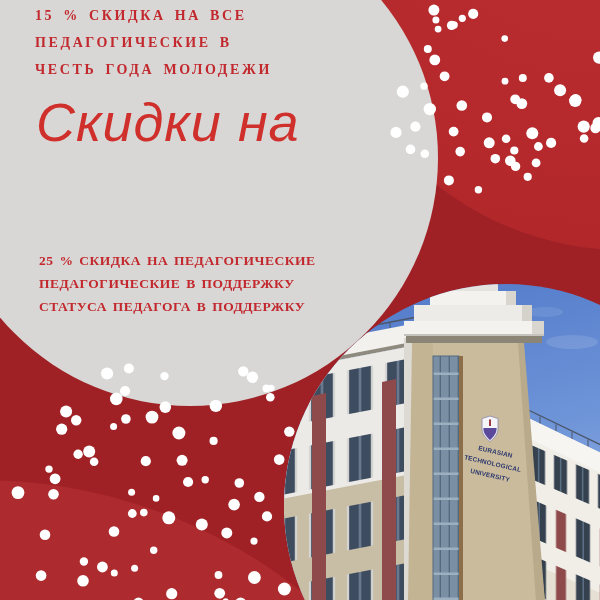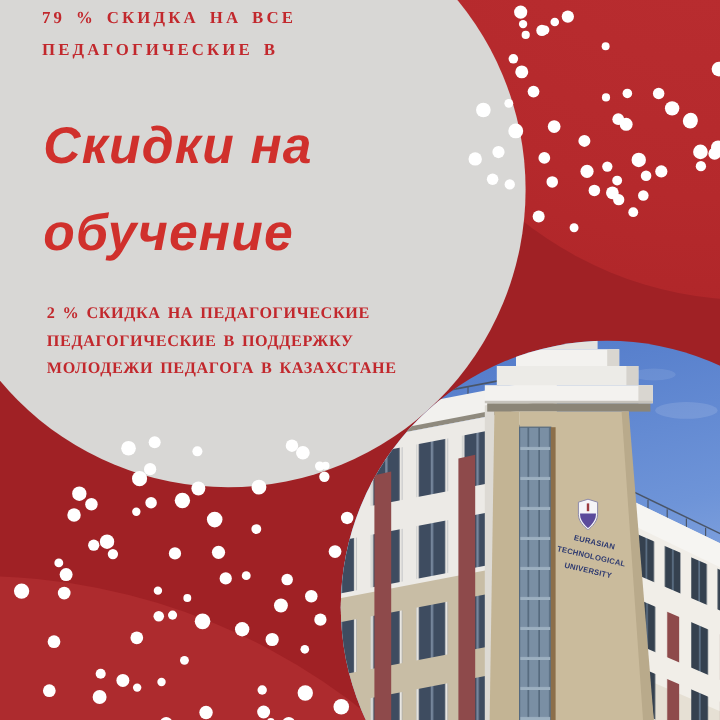--- a/index.html
+++ b/index.html
@@ -11,21 +11,21 @@
   .canvas svg{position:absolute;left:0;top:0;display:block;}
   .txt{position:absolute;white-space:nowrap;}
   .promo{
     font-family:"Liberation Serif","DejaVu Serif",serif;
     font-weight:700;color:#c2282d;
   }
   .promo-top{left:35px;top:2px;font-size:14px;line-height:27px;letter-spacing:2.6px;word-spacing:3px;}
   .promo-bottom{left:39px;top:249px;font-size:13.5px;line-height:23px;letter-spacing:0.5px;word-spacing:2px;}
   .headline{
     left:36px;top:86px;
-    font-size:43px;line-height:72px;font-weight:700;font-style:italic;
+    font-size:54px;line-height:72px;font-weight:400;font-style:italic;
     color:#d0302c;letter-spacing:1px;
   }
   .sign-text{
     font-family:"Liberation Sans","DejaVu Sans",sans-serif;
     font-weight:700;fill:#2e3a70;font-size:6.4px;letter-spacing:0.2px;
   }
 </style>
 </head>
 <body>
 
@@ -271,28 +271,28 @@
         <g transform="translate(495,454) rotate(13)">
           <text class="sign-text" x="0" y="0" text-anchor="middle">EURASIAN</text>
           <text class="sign-text" x="0" y="12" text-anchor="middle">TECHNOLOGICAL</text>
           <text class="sign-text" x="0" y="24" text-anchor="middle">UNIVERSITY</text>
         </g>
       </g>
     </g>
   </svg>
 
   <div class="txt promo promo-top">
-    <div>79 % СКИДКА НА ВСЕ</div>
+    <div>15 % СКИДКА НА ВСЕ</div>
     <div>ПЕДАГОГИЧЕСКИЕ В</div>
+    <div>ЧЕСТЬ ГОДА МОЛОДЕЖИ</div>
   </div>
 
   <div class="txt headline">
     <div>Скидки на</div>
-    <div>обучение</div>
   </div>
 
   <div class="txt promo promo-bottom">
-    <div>2 % СКИДКА НА ПЕДАГОГИЧЕСКИЕ</div>
+    <div>25 % СКИДКА НА ПЕДАГОГИЧЕСКИЕ</div>
     <div>ПЕДАГОГИЧЕСКИЕ В ПОДДЕРЖКУ</div>
-    <div>МОЛОДЕЖИ ПЕДАГОГА В КАЗАХСТАНЕ</div>
+    <div>СТАТУСА ПЕДАГОГА В ПОДДЕРЖКУ</div>
   </div>
 
 </div>
 
 </body></html>

